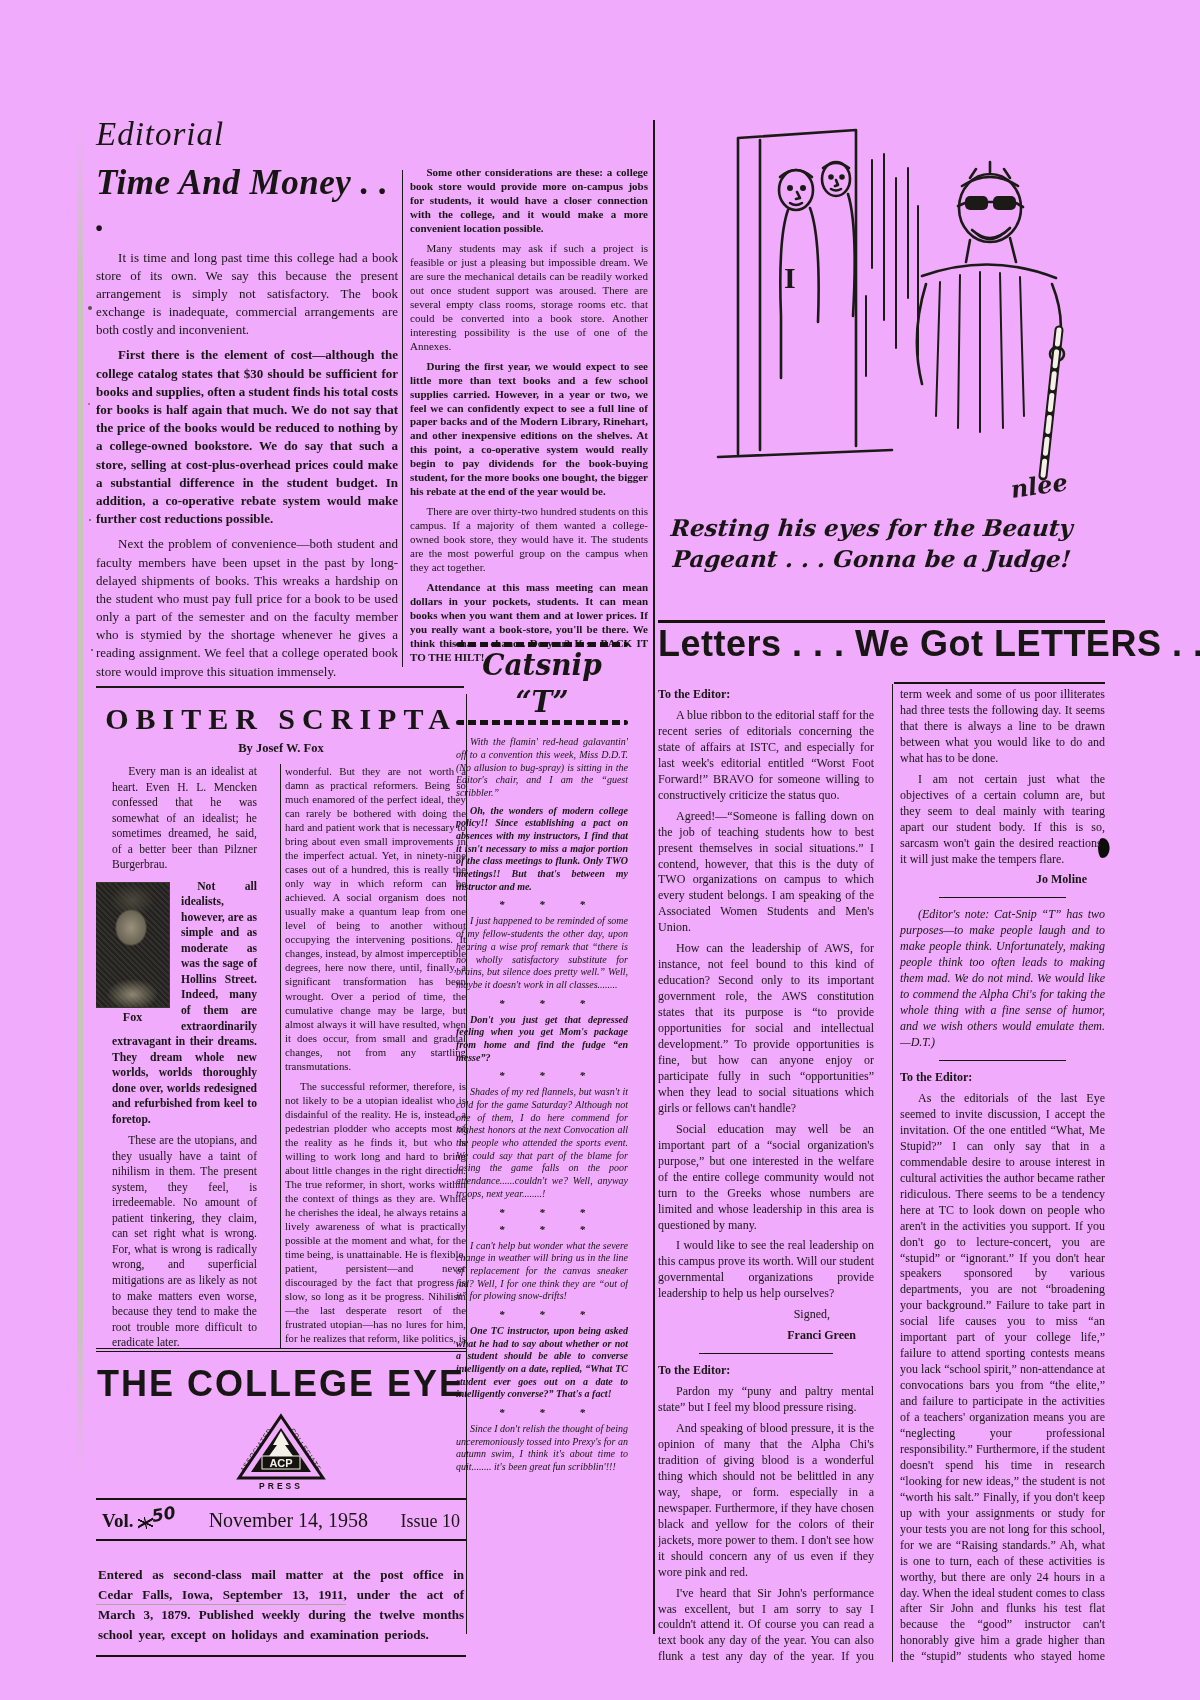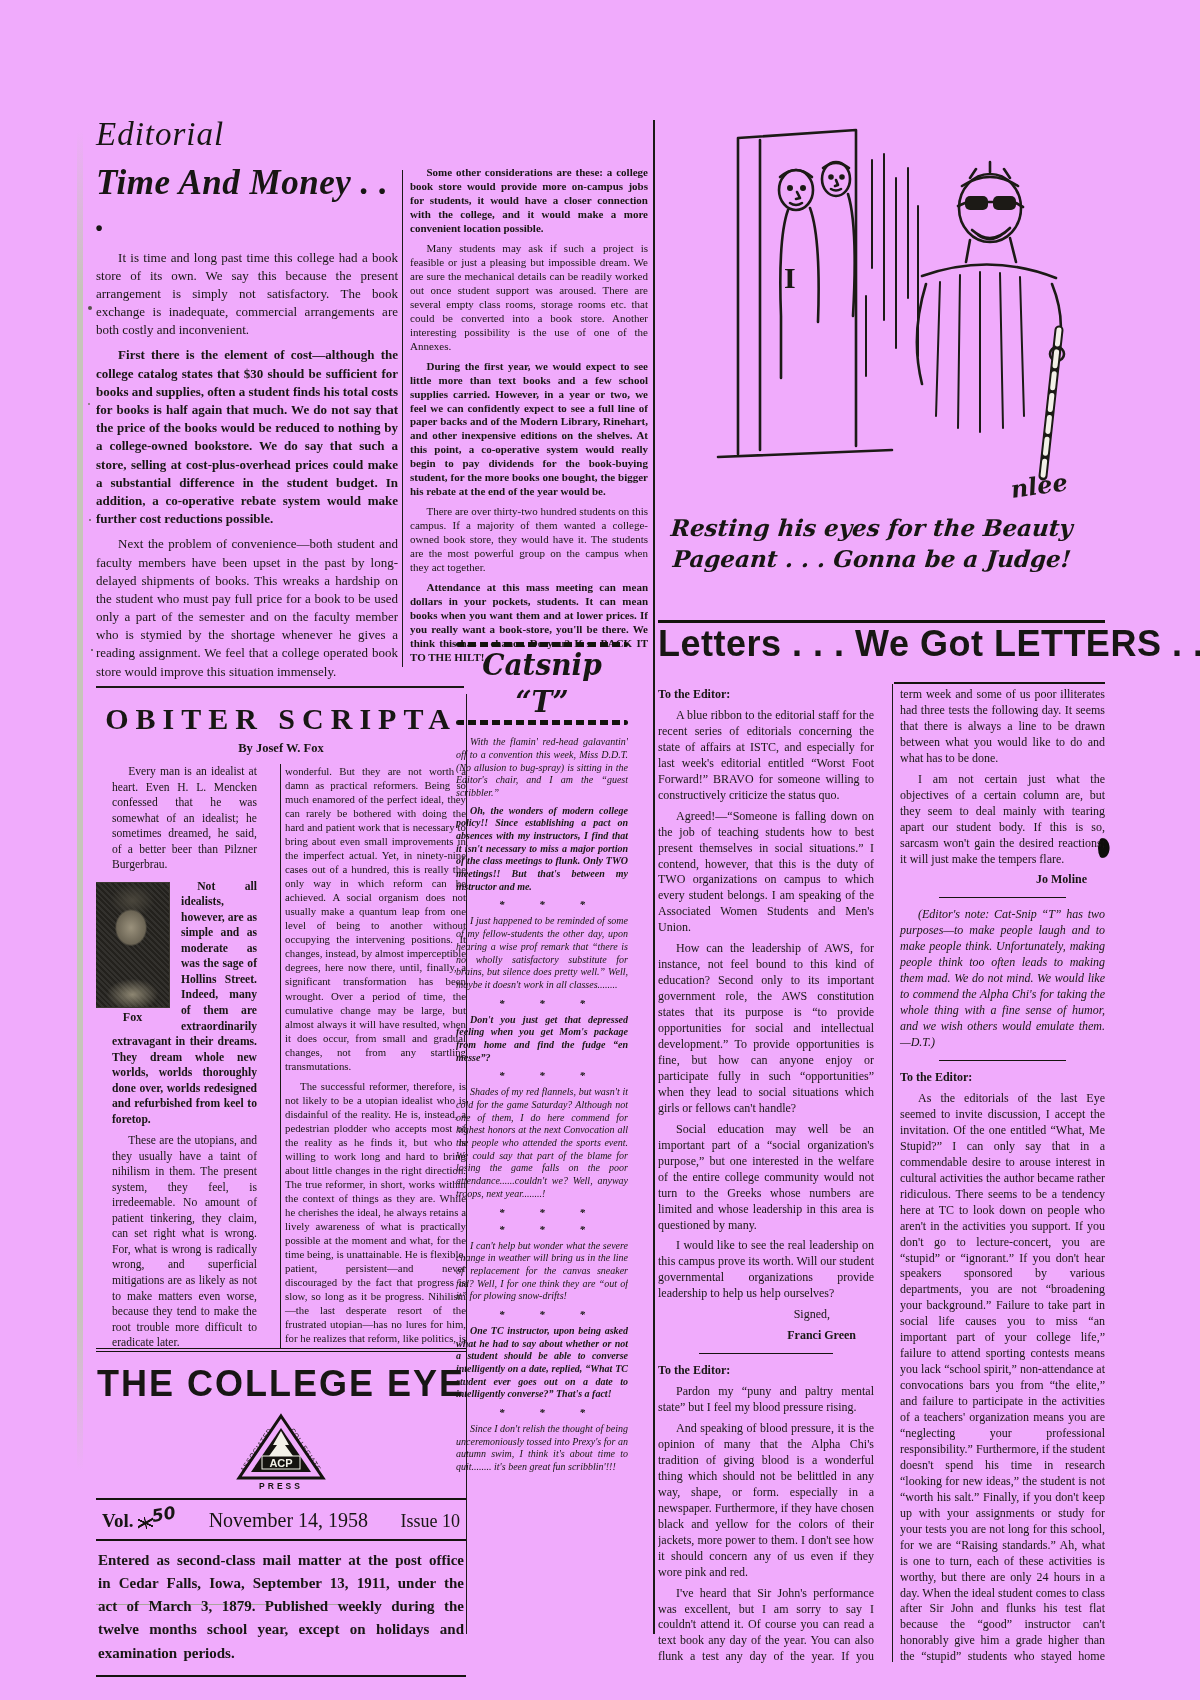--- a/index.html
+++ b/index.html
@@ -82,22 +82,22 @@
              border-top:2px solid #15130f;border-bottom:2px solid #15130f;padding:9px 6px 7px;}
   .mh-vol{font-weight:700;font-size:19px;white-space:nowrap;}
   .scratch{display:inline-block;width:15px;height:12px;margin:0 0 0 4px;vertical-align:-2px;
     background:linear-gradient(25deg,transparent 44%,#15130f 46%,#15130f 54%,transparent 56%),
                linear-gradient(-30deg,transparent 42%,#15130f 46%,#15130f 54%,transparent 58%),
                linear-gradient(80deg,transparent 45%,#15130f 48%,#15130f 52%,transparent 55%);}
   .hand{display:inline-block;font-family:"DejaVu Sans",sans-serif;font-style:italic;font-weight:700;
         font-size:17px;transform:rotate(-10deg) translateY(-7px);}
   .mh-date{font-size:20px;}
   .mh-issue{font-size:18px;}
-  .mh-fine{font-size:15px;font-weight:700;line-height:1.55;text-align:justify;word-spacing:2.5px;
-           padding:8px 2px 10px;border-bottom:2px solid #15130f;}
+  .mh-fine{font-size:13px;font-weight:700;line-height:1.55;text-align:justify;word-spacing:2.5px;
+           padding:24px 2px 10px;border-bottom:2px solid #15130f;}
 </style>
 </head>
 <body>
 
 <div class="page">
 
   <div class="edge"></div>
   <div class="blot"></div>
   <div class="spk"></div>
 

